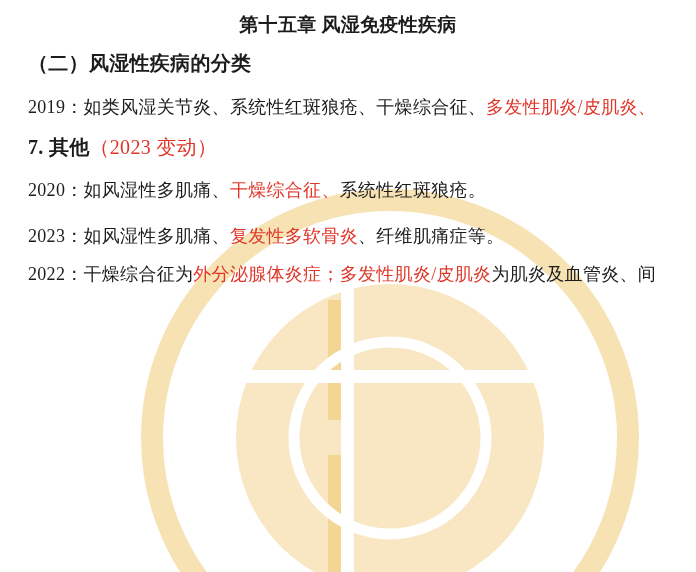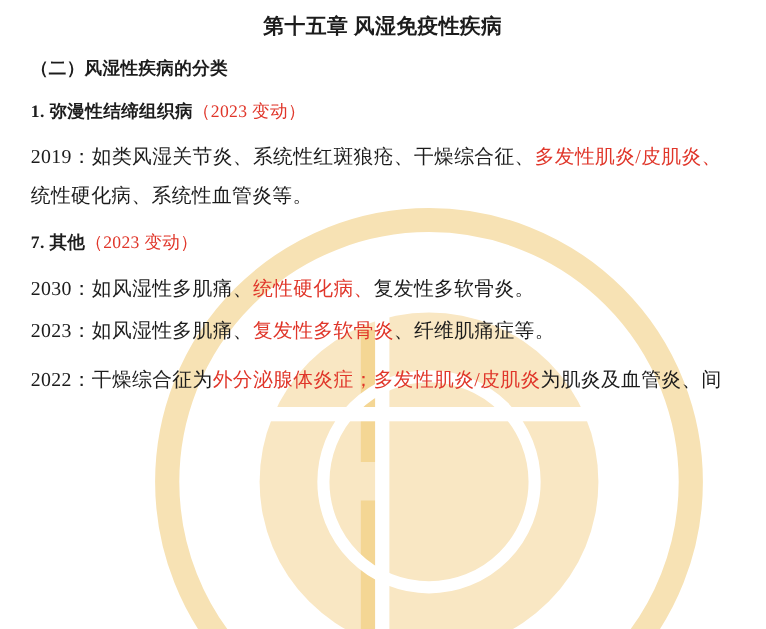--- a/index.html
+++ b/index.html
@@ -20,21 +20,21 @@
   .watermark{
     position:absolute;left:0;top:0;width:696px;height:572px;
     z-index:0;pointer-events:none;
   }
   .page-content{
     position:absolute;left:0;top:0;width:696px;height:572px;
     z-index:1;padding:6px 28px 0 28px;
   }
   .blk{margin:0;letter-spacing:0.3px;}
   .center-title{text-align:center;font-size:19px;font-weight:bold;line-height:26px;}
-  .heading{font-size:16px;line-height:26px;}
+  .heading{font-size:20px;line-height:26px;}
   .body{font-size:18px;line-height:36px;}
   .seg-normal{color:var(--ink);}
   .seg-highlight{color:var(--red);font-weight:normal;}
   .seg-bold{font-weight:bold;margin-top:28px;}
   
   #doc > :nth-child(1){margin-top:6px;}
   #doc > :nth-child(2){margin-top:12px;}
   #doc > :nth-child(3){margin-top:13px;}
   #doc > :nth-child(4){margin-top:9px;}
   #doc > :nth-child(5){margin-top:12px;}
@@ -63,20 +63,19 @@
     <rect x="214" y="370" width="352" height="13" fill="#ffffff"></rect>
 
     <circle cx="390" cy="438" r="96" fill="none" stroke="#ffffff" stroke-width="11"></circle>
   </g>
 </svg>
 
 <main class="page-content">
   <div id="doc">
       <p class="blk center-title"><span class="seg-normal seg-bold">第十五章 风湿免疫性疾病</span></p>
       <p class="blk heading"><span class="seg-normal seg-bold">（二）风湿性疾病的分类</span></p>
-      <p class="blk heading"><span class="seg-normal seg-bold">1. 弥漫性结缔组织病</span><span class="seg-highlight">（2023 变动）</span></p>
-      <p class="blk body"><span class="seg-normal">2019：如类风湿关节炎、系统性红斑狼疮、干燥综合征、</span><span class="seg-highlight">多发性肌炎/皮肌炎、</span><br><span class="seg-normal">统性硬化病、系统性血管炎等。</span></p>
+      <p class="blk body"><span class="seg-normal">2019：如类风湿关节炎、系统性红斑狼疮、干燥综合征、</span><span class="seg-highlight">多发性肌炎/皮肌炎、</span><br></p>
       <p class="blk heading"><span class="seg-normal seg-bold">7. 其他</span><span class="seg-highlight">（2023 变动）</span></p>
-      <p class="blk body"><span class="seg-normal">2030：如风湿性多肌痛、</span><span class="seg-highlight">统性硬化病、</span><span class="seg-normal">复发性多软骨炎。</span></p>
+      <p class="blk body"><span class="seg-normal">2020：如风湿性多肌痛、</span><span class="seg-highlight">干燥综合征、</span><span class="seg-normal">系统性红斑狼疮。</span></p>
       <p class="blk body"><span class="seg-normal">2023：如风湿性多肌痛、</span><span class="seg-highlight">复发性多软骨炎</span><span class="seg-normal">、纤维肌痛症等。</span></p>
       <p class="blk body"><span class="seg-normal">2022：干燥综合征为</span><span class="seg-highlight">外分泌腺体炎症；多发性肌炎/皮肌炎</span><span class="seg-normal">为肌炎及血管炎、间</span><br></p>
     </div>
 </main>
 
 </body></html>

